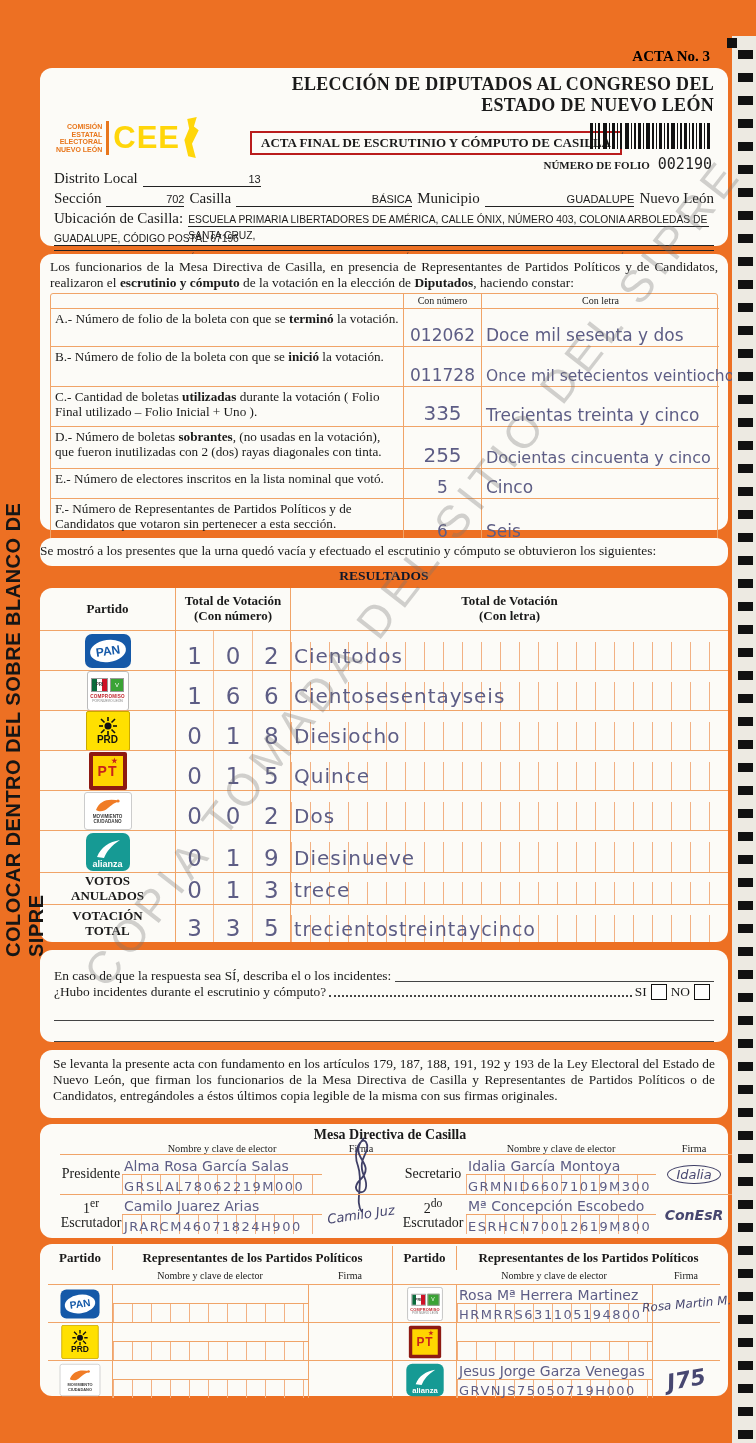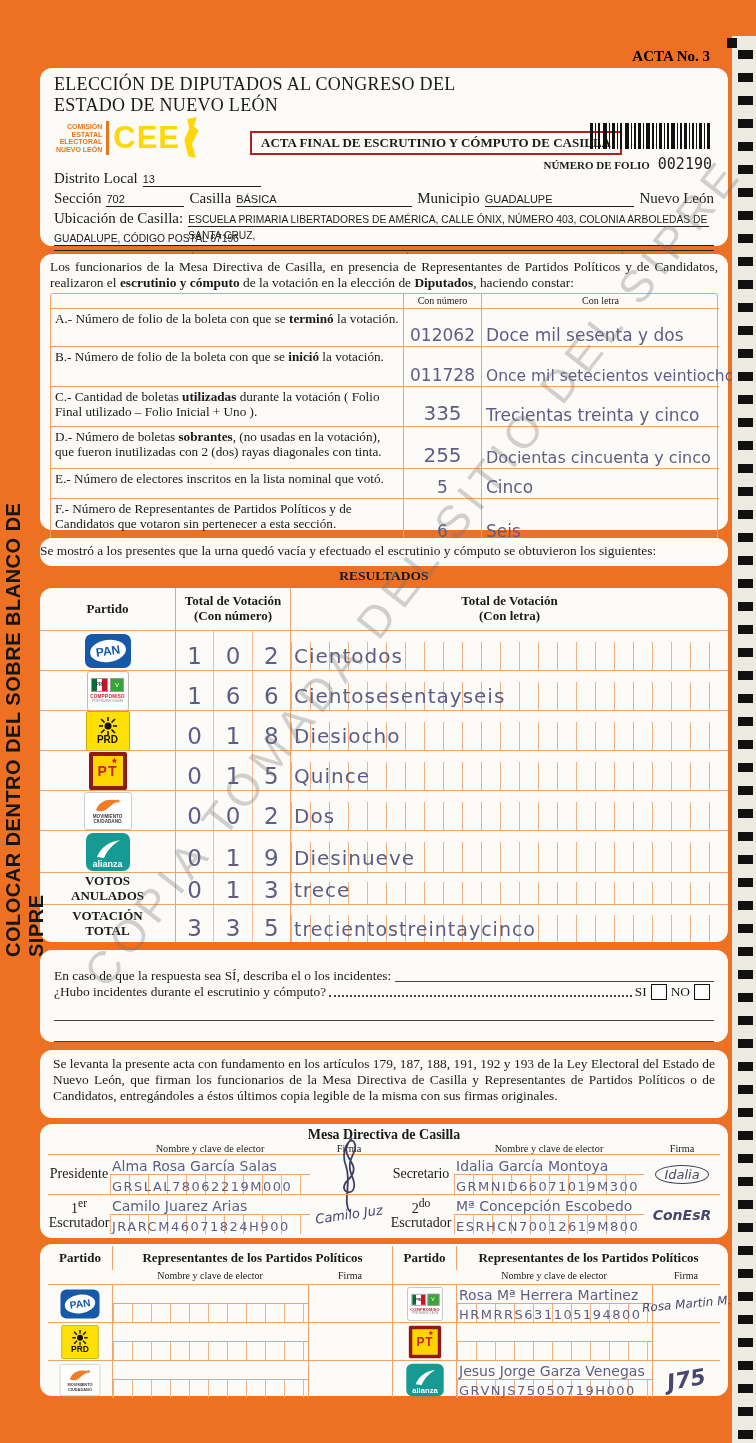--- a/index.html
+++ b/index.html
@@ -21,35 +21,35 @@
   
   .hw{font-family:"DejaVu Sans",sans-serif;color:#5D5D85;}
   .hw-count{font-size:17px;}
   .hw-digit{font-size:23px;}
   .hw-letra{font-size:20px;letter-spacing:1px;white-space:nowrap;}
   .hw-name{font-size:14px;white-space:nowrap;}
   .hw-clave{font-size:13px;letter-spacing:1.5px;white-space:nowrap;}
   .typed{font-family:"Liberation Sans",sans-serif;font-size:11px;color:#222;}
   
   .header-panel{top:68px;height:178px;padding:6px 14px 0 14px;}
-  .title{ text-align:left;font-weight:normal;font-size:18px;line-height:1.15;letter-spacing:.3px;}
+  .title{ text-align:right;font-weight:bold;font-size:18px;line-height:1.15;letter-spacing:.3px;}
   .hdr-mid{position:relative;height:52px;}
   .cee-logo{position:absolute;left:2px;top:2px;display:flex;align-items:center;}
   .cee-org{font-family:"Liberation Sans",sans-serif;font-weight:bold;font-size:7px;line-height:1.1;
      color:#E8761B;text-align:right;margin-right:4px;}
   .cee-bar{width:3px;height:34px;background:#E8761B;margin-right:4px;}
   .cee-acronym{font-family:"Liberation Sans",sans-serif;font-weight:bold;font-size:31px;color:#FFD60A;letter-spacing:1px;}
   .subtitle-box{position:absolute;left:196px;top:16px;border:2px solid #b91c1c;padding:2px 9px;
      font-weight:bold;font-size:13px;white-space:nowrap;}
   .barcode{position:absolute;right:2px;top:8px;}
   .folio-row{position:absolute;right:2px;top:40px;display:flex;align-items:baseline;}
   .folio-label{font-weight:bold;font-size:11px;}
   .folio-value{font-family:"DejaVu Sans Mono",monospace;font-size:15px;margin-left:8px;color:#222;}
   .fld-row{display:flex;align-items:flex-end;font-size:15px;margin-top:3px;}
-  .fill{display:inline-block;border-bottom:1px solid #222;text-align:left;margin:0 5px;height:15px;line-height:15px;}
+  .fill{display:inline-block;border-bottom:1px solid #222;text-align:right;margin:0 5px;height:15px;line-height:15px;}
   .notes-row{display:flex;justify-content:space-between;border-top:1px solid #222;margin-top:4px;padding:2px 8px 0 8px;
      font-size:7.3px;color:#333;}
   
   .intro-panel{top:254px;height:276px;padding:5px 10px 0 10px;}
   .intro-p{font-size:13.4px;line-height:1.16;text-align:justify;}
   .counts{display:grid;grid-template-columns:352px 78px 238px;margin-top:3px;
      border:1px solid #F0A468;border-radius:3px;}
   .counts > div{border-top:1px solid #F0A468;border-left:1px solid #F0A468;box-sizing:border-box;}
   .counts > .no-t{border-top:none;}
   .counts > .no-l{border-left:none;}
@@ -84,21 +84,21 @@
   .incidents-panel{top:950px;height:92px;padding:10px 14px 0 14px;}
   .inc-row{display:flex;align-items:flex-end;font-size:13.4px;}
   .dots{flex:1;border-bottom:2px dotted #444;margin:0 3px 3px 3px;height:10px;}
   .chk{width:14px;height:14px;border:1.5px solid #111;background:#fff;margin:0 4px 0 4px;display:inline-block;}
   .solidline{flex:1;border-bottom:1px solid #444;margin:0 0 2px 4px;height:12px;}
   .rule{border-bottom:1px solid #444;height:20px;}
   
   .legal-panel{top:1050px;height:68px;padding:6px 13px;}
   .legal-p{font-size:13.4px;line-height:1.18;text-align:justify;}
   
-  .mesa-panel{top:1124px;height:114px;padding:3px 8px 0 8px;}
+  .mesa-panel{top:1124px;height:114px;padding:3px 8px 0 20px;}
   .mesa-title{text-align:center;font-weight:bold;font-size:14px;}
   .mesa-cols{display:grid;grid-template-columns:62px 200px 78px 66px 190px 76px;font-size:10.3px;text-align:center;color:#222;}
   .mesa-grid{display:grid;grid-template-columns:62px 200px 78px 66px 190px 76px;grid-auto-rows:40px;}
   .mesa-grid > div{border-top:1px solid #F0A468;box-sizing:border-box;position:relative;}
   .m-role{display:flex;flex-direction:column;align-items:center;justify-content:center;font-size:14px;line-height:1.05;}
   .m-name{display:flex;flex-direction:column;}
   .m-line{flex:1;border-bottom:1px solid #F0A468;display:flex;align-items:flex-end;padding-left:2px;overflow:visible;}
   .m-line:last-child{border-bottom:none;}
   .m-firma{display:flex;align-items:center;justify-content:center;overflow:visible;}
   .sig{font-family:"DejaVu Sans",sans-serif;color:#474770;font-style:italic;}

